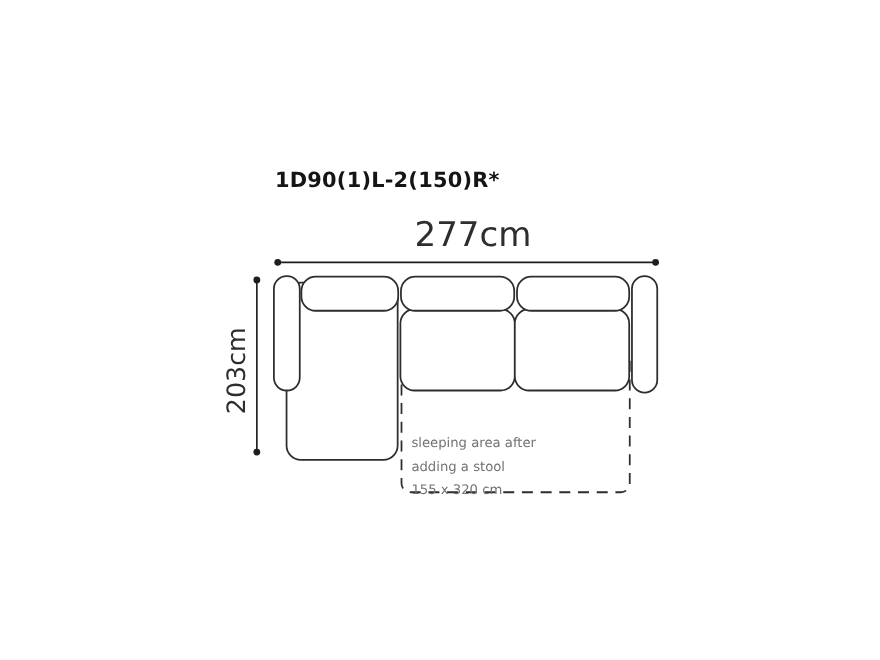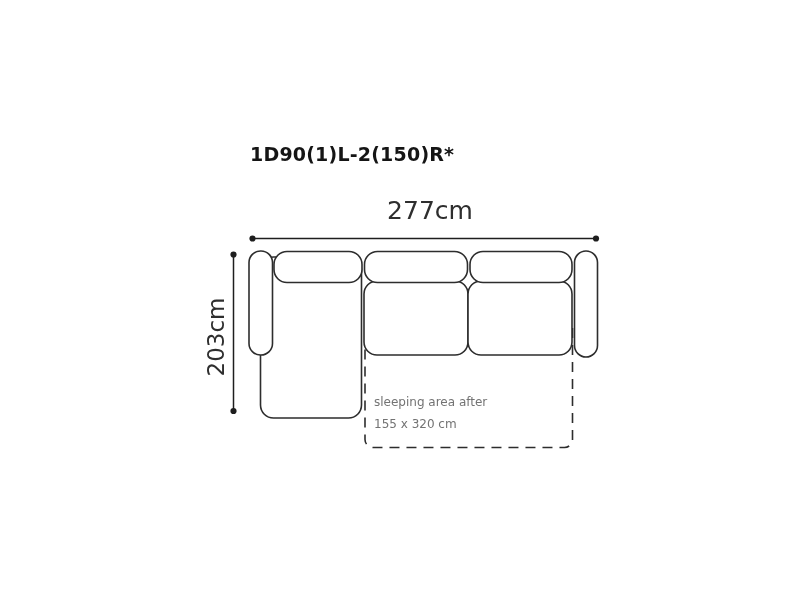--- a/index.html
+++ b/index.html
@@ -35,34 +35,34 @@
     stroke: #1e1e1e;
     stroke-width: 1.5;
   }
   .dim-dot {
     fill: #1e1e1e;
     stroke: none;
   }
   .title {
     position: absolute;
     left: 250px;
-    top: 143px;
+    top: 153px;
     font-size: 19px;
     font-weight: 700;
     letter-spacing: 0.2px;
     color: #151515;
     white-space: nowrap;
   }
   .dim-label-w {
     position: absolute;
     left: 330px;
     top: 196px;
     width: 200px;
     text-align: center;
-    font-size: 25px;
+    font-size: 31px;
     color: #2e2e2e;
     white-space: nowrap;
   }
   .dim-label-d {
     position: absolute;
     left: 166px;
     top: 324px;
     width: 100px;
     height: 26px;
     line-height: 26px;
@@ -117,16 +117,17 @@
   </svg>
 
   <div class="title">1D90(1)L-2(150)R*</div>
 
   <div class="dim-label-w">277cm</div>
 
   <div class="dim-label-d">203cm</div>
 
   <div class="sleep-note">
     <div>sleeping area after</div>
+    <div>adding a stool</div>
     <div>155 x 320 cm</div>
   </div>
 
 </div>
 
 </body></html>

